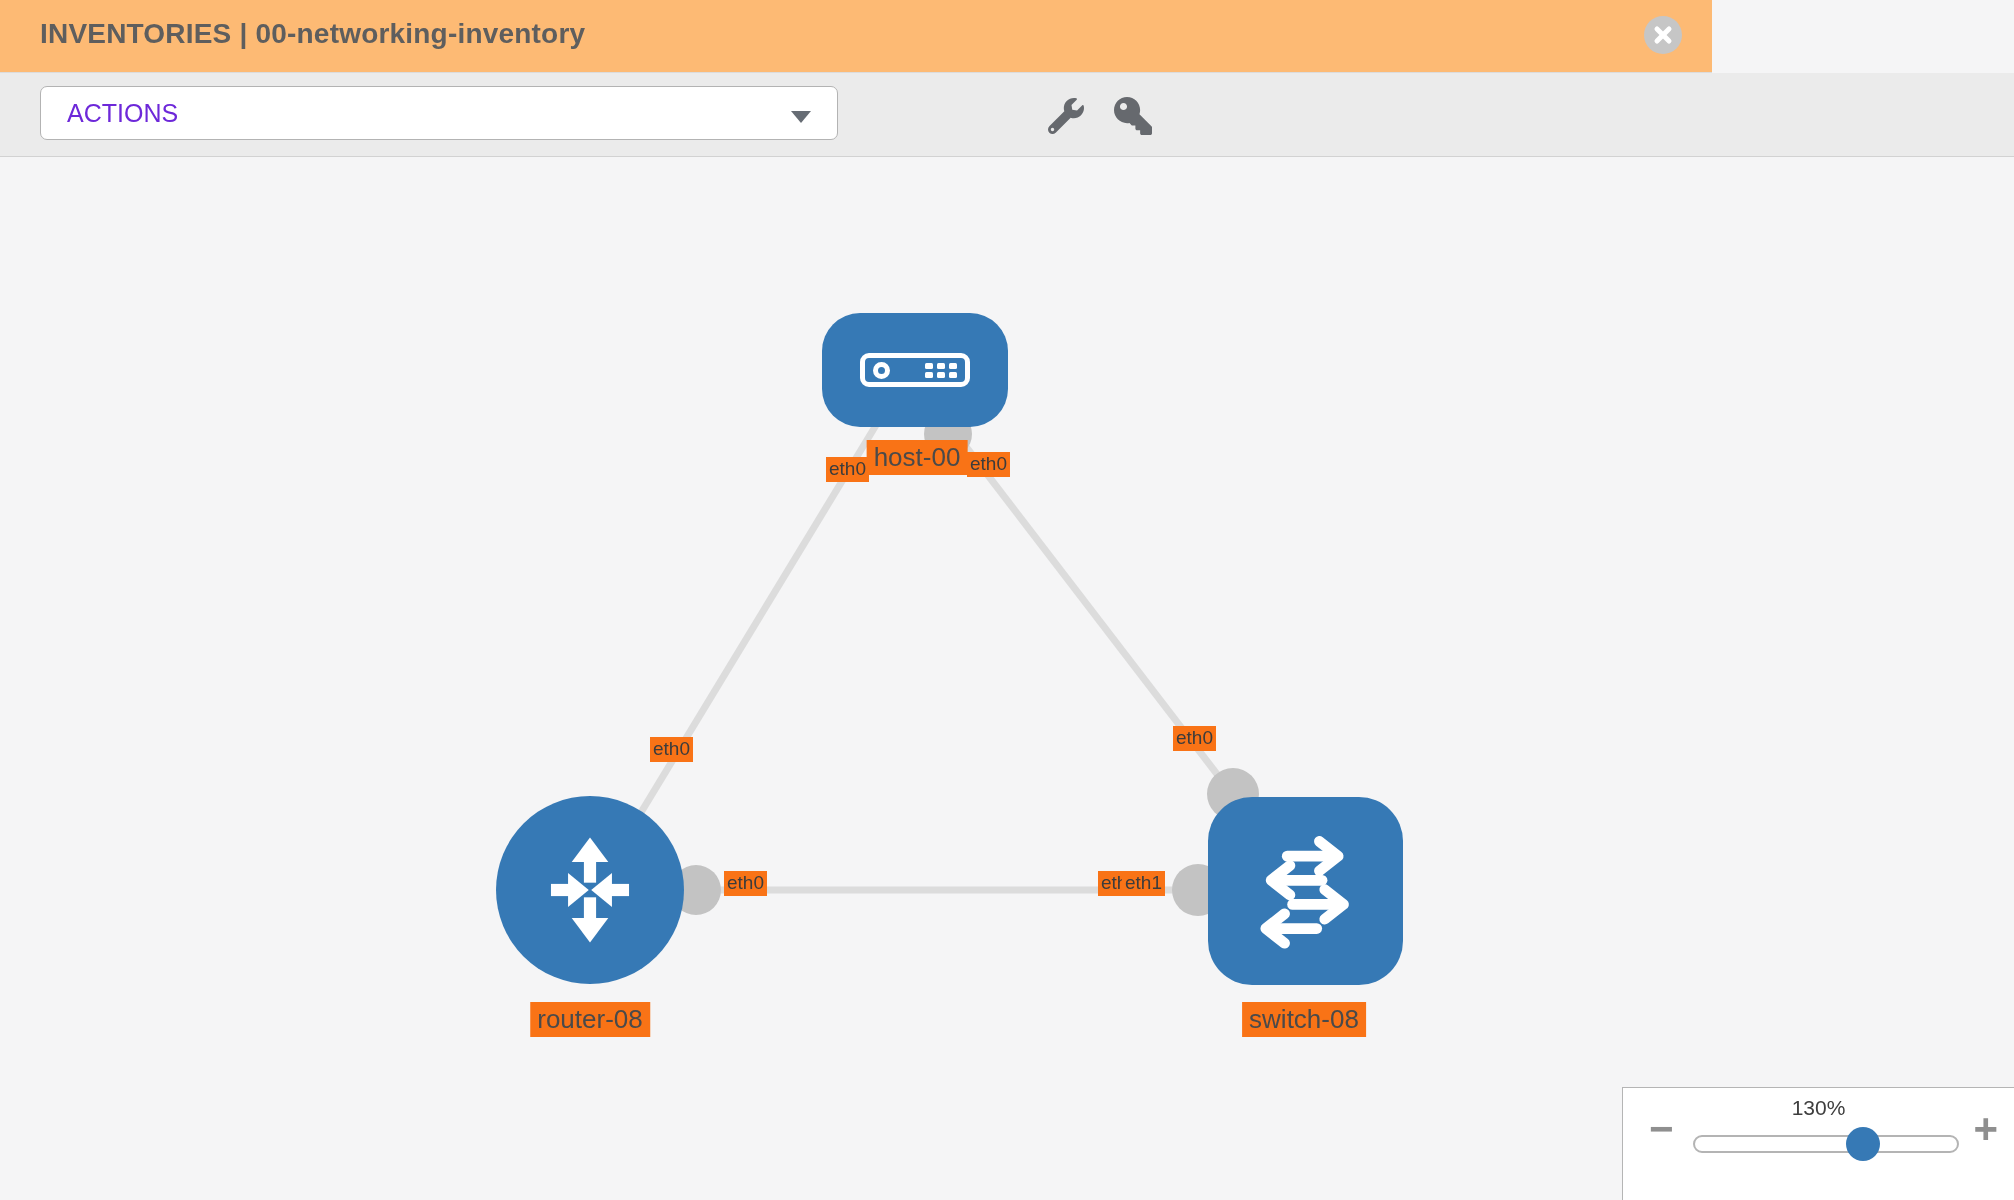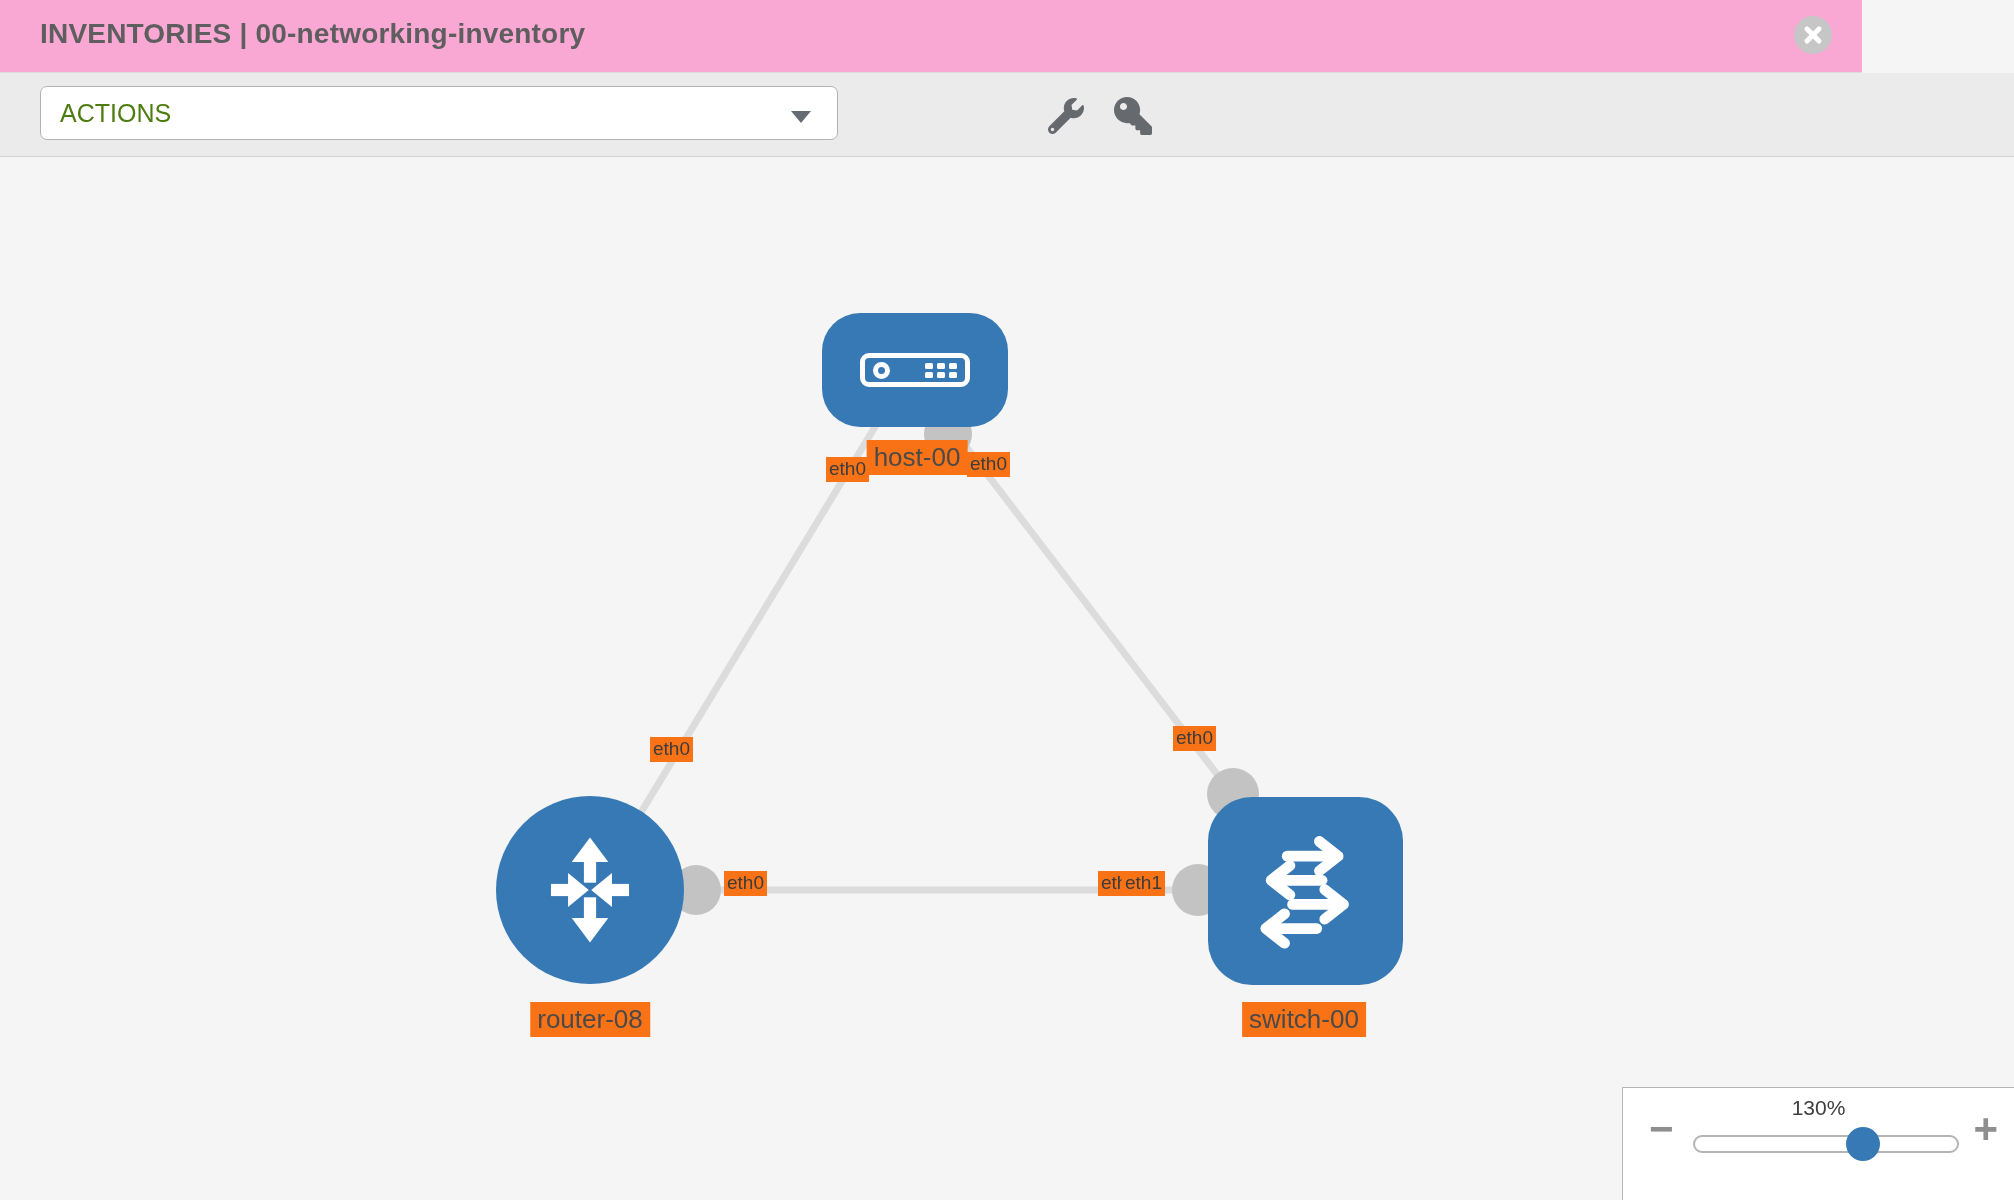--- a/index.html
+++ b/index.html
@@ -1,27 +1,27 @@
 <!DOCTYPE html>
 <html><head>
 <meta charset="utf-8">
 <style>
   html,body{margin:0;padding:0;}
   body{font-family:"Liberation Sans",sans-serif;background:#fff;}
   .app{position:relative;width:2014px;height:1200px;overflow:hidden;background:#f5f5f6;}
 
   
-  .header{position:absolute;left:0;top:0;width:1862px;height:72px;background:#f9a8d4;border-bottom:1px solid #dcdcdc;}
+  .header{position:absolute;left:0;top:0;width:1712px;height:72px;background:#fdba74;border-bottom:1px solid #dcdcdc;}
   .title{position:absolute;left:40px;top:18px;font-size:28px;font-weight:700;color:#5e5e5e;letter-spacing:.2px;}
   .close-btn{position:absolute;right:30px;top:16px;width:38px;height:38px;border-radius:50%;background:#c6c6c6;display:flex;align-items:center;justify-content:center;cursor:pointer;}
 
   
   .toolbar{position:absolute;left:0;top:73px;width:2014px;height:83px;background:#ebebeb;border-bottom:1px solid #d2d2d2;}
   .select-box{position:absolute;top:13px;height:54px;background:#fff;border:1px solid #b3b3b3;border-radius:7px;display:flex;align-items:center;box-sizing:border-box;}
-  .select-box .sel-text{padding-left:19px;font-size:25px;color:#4d7c0f;}
+  .select-box .sel-text{padding-left:26px;font-size:25px;color:#6d28d9;}
   .caret{position:absolute;right:26px;top:24px;width:0;height:0;border-left:10px solid transparent;border-right:10px solid transparent;border-top:12px solid #666c74;}
   .actions-box{left:40px;width:798px;}
   .search-box{left:1183px;width:795px;}
   .search-input{border:none;outline:none;width:640px;padding-left:22px;font-size:25px;color:#555;background:transparent;font-family:"Liberation Sans",sans-serif;}
   .search-input::placeholder{color:#8a8f96;opacity:1;}
   .tool-icon{position:absolute;top:0;}
 
   
   .canvas{position:absolute;left:0;top:157px;width:2014px;height:1043px;background:#f5f5f6;}
   .links-svg{position:absolute;left:0;top:-157px;width:2014px;height:1200px;pointer-events:none;}
@@ -134,21 +134,21 @@
           <line x1="40" y1="60" x2="70" y2="60"></line>
           <polyline points="64,49 78,60 64,71"></polyline>
           <line x1="58" y1="78" x2="28" y2="78"></line>
           <polyline points="34,67 20,78 34,89"></polyline>
         </g>
       </svg>
     </div>
 
     <div class="node-label" style="left:917px;top:283px;">host-00</div>
     <div class="node-label" style="left:590px;top:845px;">router-08</div>
-    <div class="node-label" style="left:1304px;top:845px;">switch-00</div>
+    <div class="node-label" style="left:1304px;top:845px;">switch-08</div>
 
     <div class="eth-label" style="left:826px;top:300px;">eth0</div>
     <div class="eth-label" style="left:967px;top:295px;">eth0</div>
     <div class="eth-label" style="left:650px;top:580px;">eth0</div>
     <div class="eth-label" style="left:1173px;top:569px;">eth0</div>
     <div class="eth-label" style="left:724px;top:714px;">eth0</div>
     <div class="eth-label" style="left:1098px;top:714px;">eth0</div>
     <div class="eth-label" style="left:1122px;top:714px;">eth1</div>
   </div>
 

